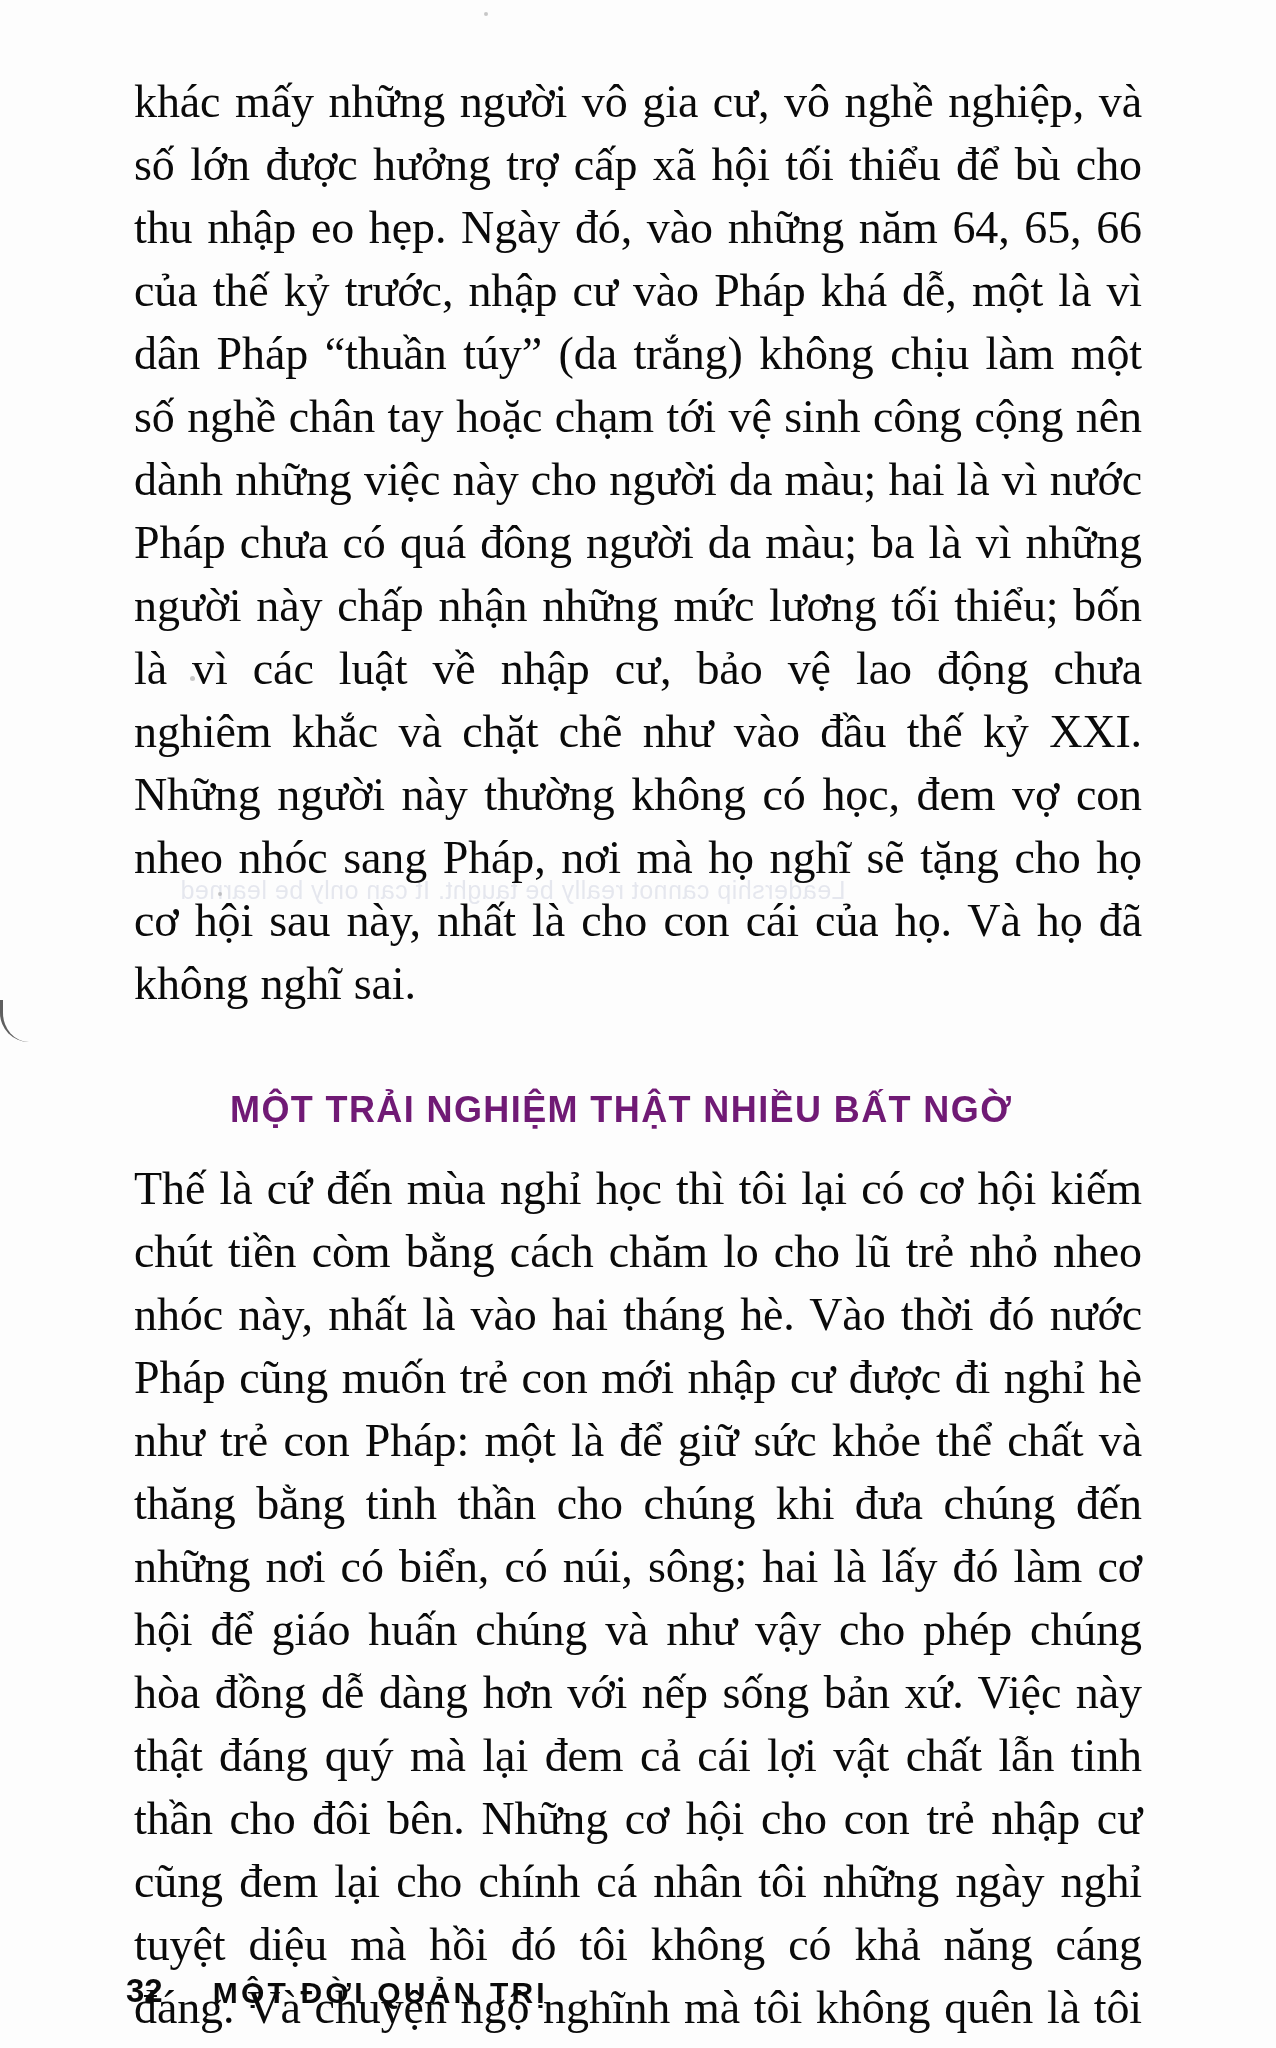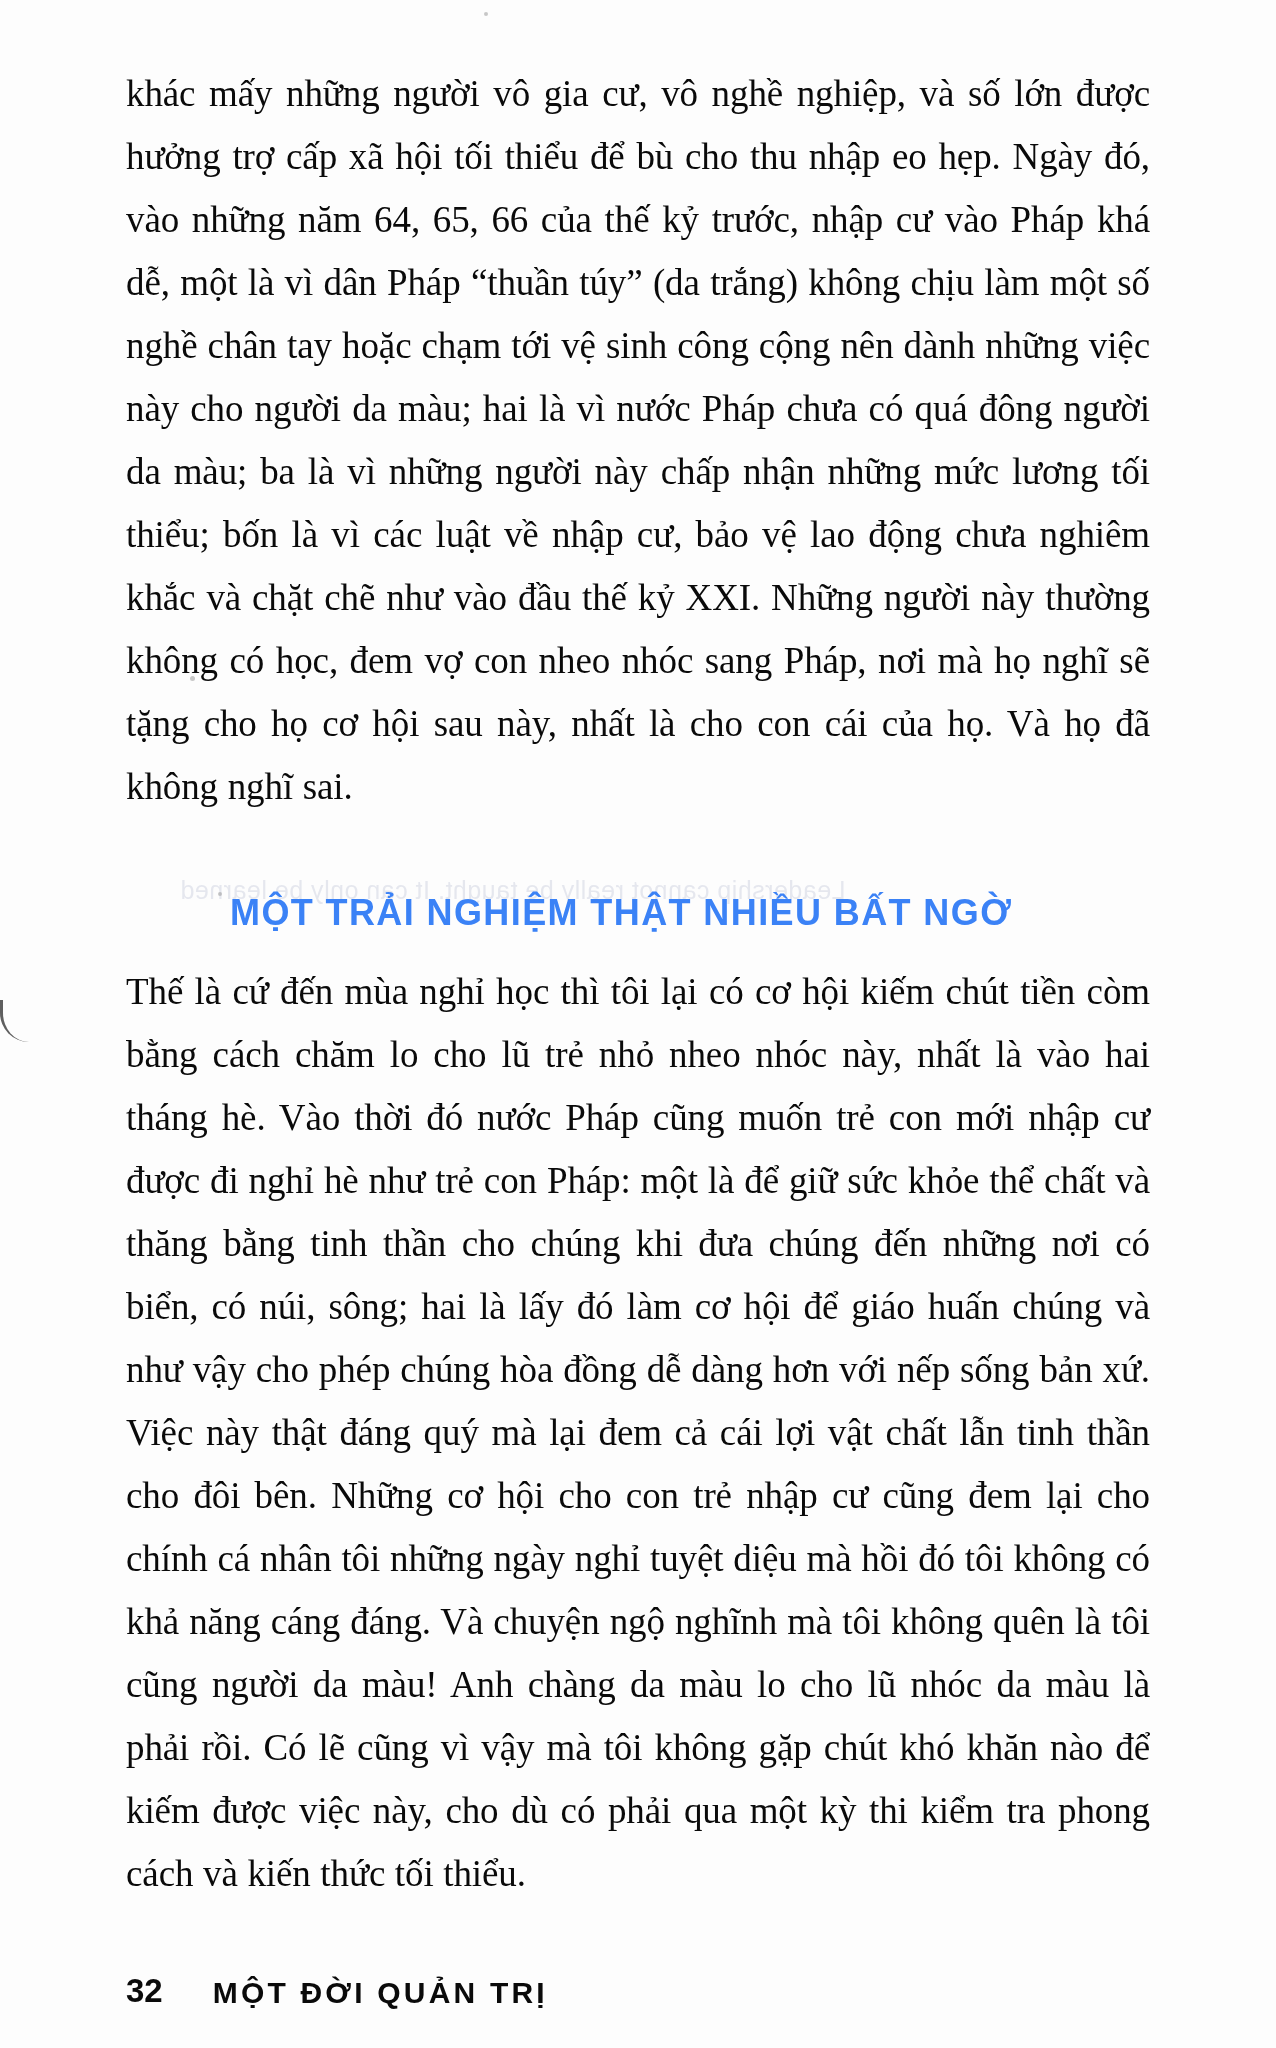--- a/index.html
+++ b/index.html
@@ -28,40 +28,40 @@
     pointer-events: none;
     user-select: none;
   }
   .content {
     position: absolute;
     left: 126px;
     top: 62px;
     width: 1024px;
   }
   p.body {
-    margin: 0;
-    font-size: 37px;
+    margin: 8px;
+    font-size: 46px;
     line-height: 63px;
     text-align: justify;
     text-justify: inter-word;
     letter-spacing: -0.1px;
     word-spacing: 0.5px;
   }
   p.body.second {
     margin-top: 0;
   }
   .section-heading {
     margin: 74px 0 26px 0;
     padding-left: 104px;
     font-family: "Liberation Sans", "DejaVu Sans", sans-serif;
     font-weight: bold;
     font-size: 36px;
     letter-spacing: 1.4px;
     text-transform: uppercase;
-    color: #3b82f6;
+    color: #701a75;
   }
   .footer {
     position: absolute;
     left: 126px;
     bottom: 38px;
     display: flex;
     align-items: flex-end;
     gap: 50px;
   }
   .folio {

